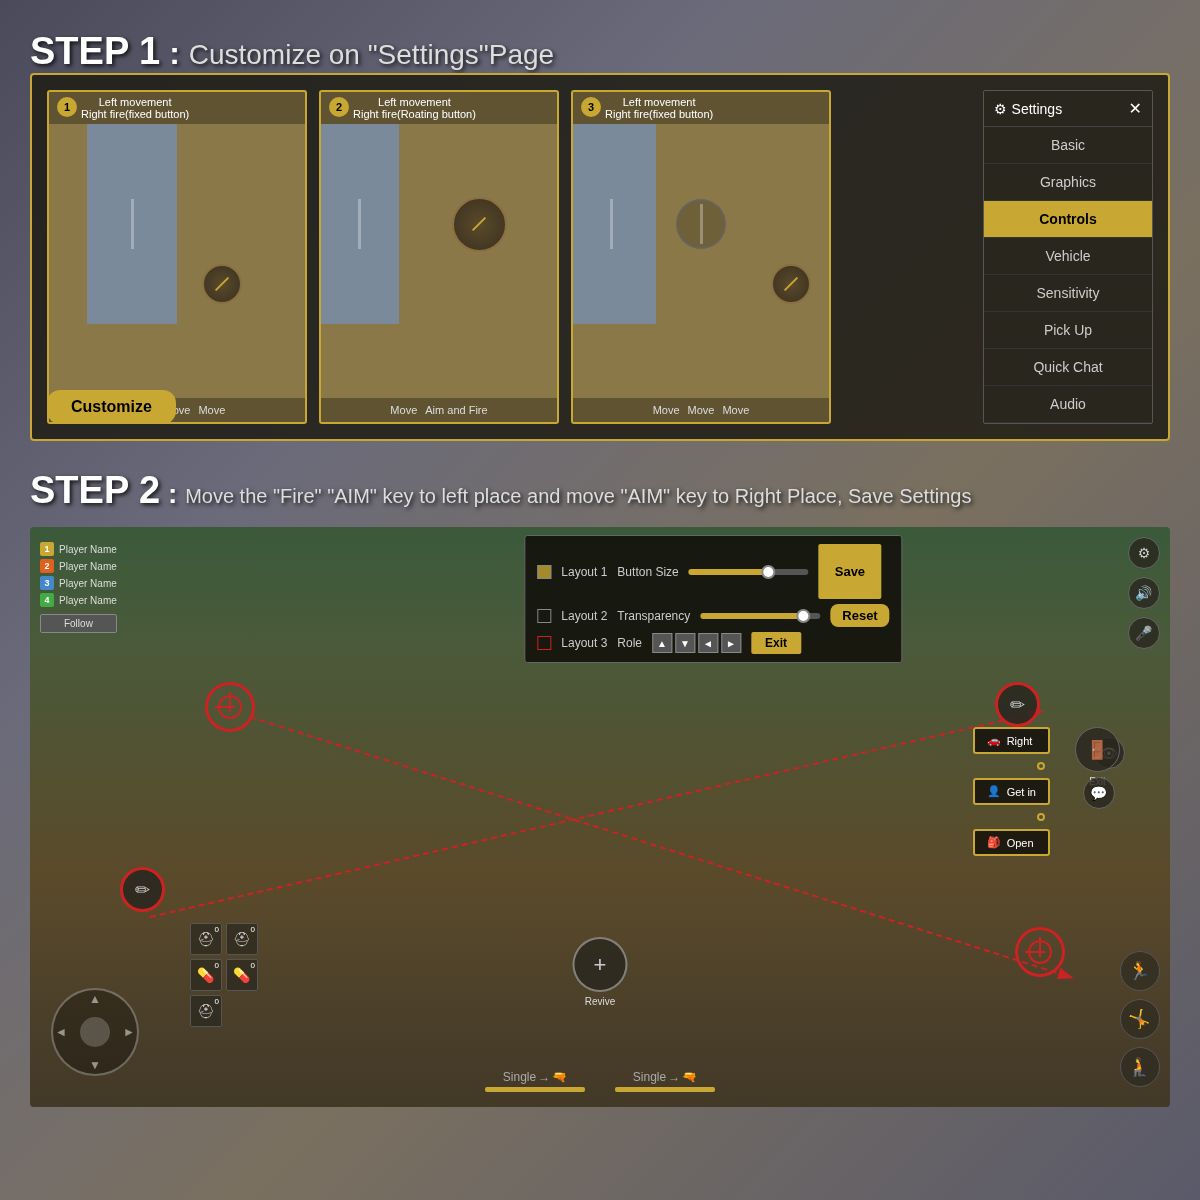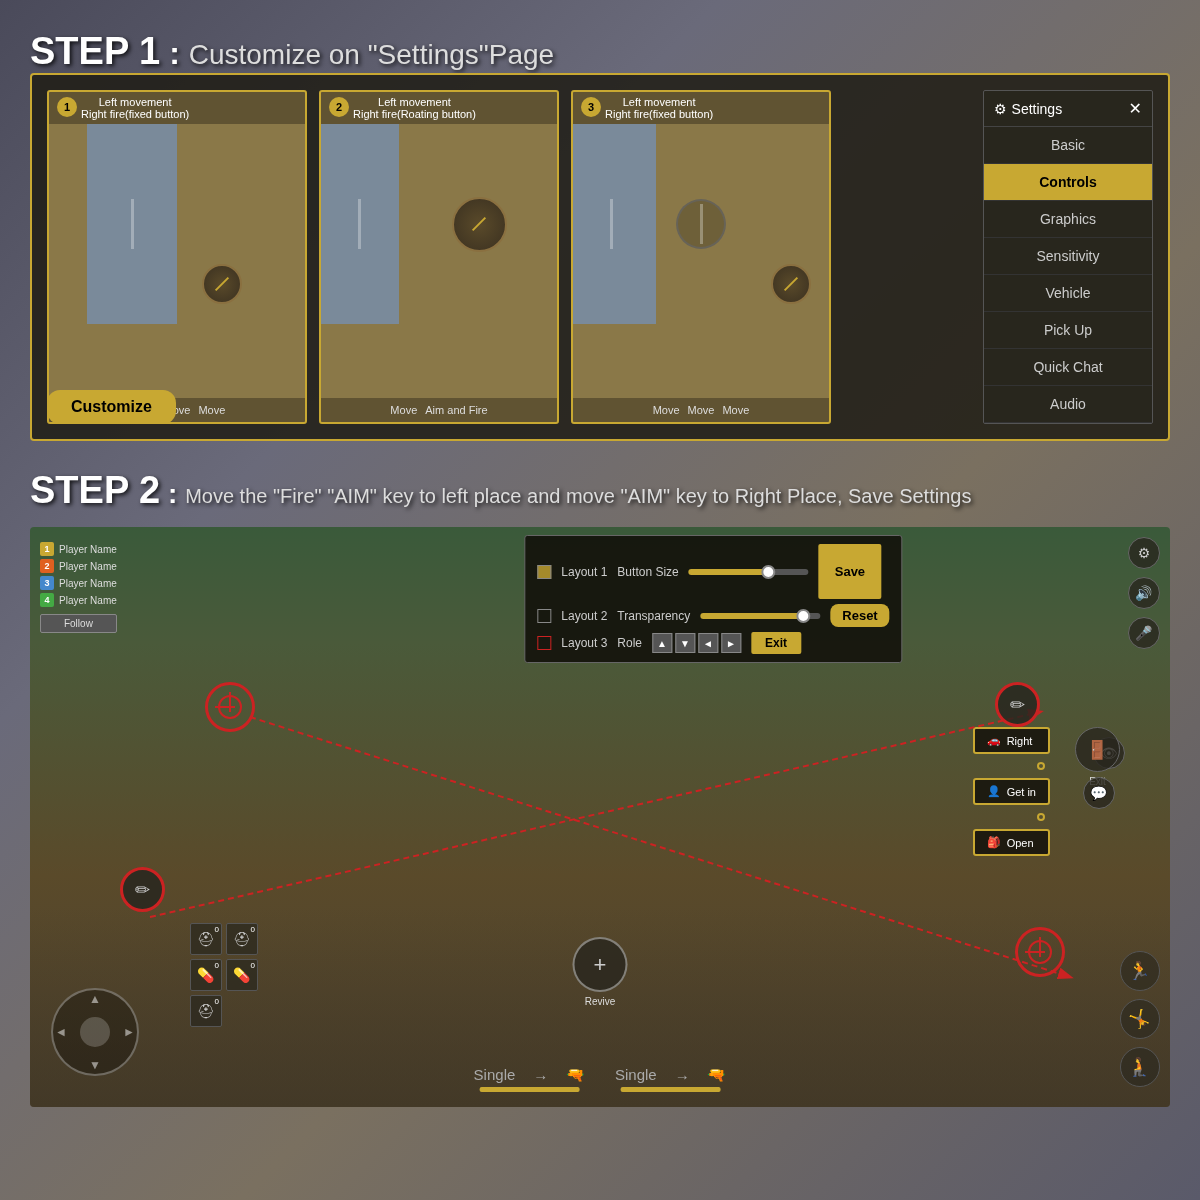--- a/index.html
+++ b/index.html
@@ -586,24 +586,24 @@
     }
 
     .weapon-slot {
       display: flex;
       flex-direction: column;
       align-items: center;
       gap: 3px;
     }
 
     .weapon-label {
-      font-size: 15px;
+      font-size: 12px;
       color: #aaa;
       display: flex;
-      gap: 18px;
+      gap: 2px;
     }
 
     .weapon-bar {
       width: 100px;
       height: 5px;
       background: #c8a832;
       border-radius: 2px;
     }
 
     
@@ -792,24 +792,24 @@
 
     <div class="settings-panel">
       <div class="settings-header">
         <div class="settings-title">
           <span>⚙</span>
           <span>Settings</span>
         </div>
         <span class="settings-close">✕</span>
       </div>
       <div class="settings-menu-item">Basic</div>
+      <div class="settings-menu-item">Graphics</div>
       <div class="settings-menu-item active">Controls</div>
-      <div class="settings-menu-item">Graphics</div>
+      <div class="settings-menu-item">Vehicle</div>
       <div class="settings-menu-item">Sensitivity</div>
-      <div class="settings-menu-item">Vehicle</div>
       <div class="settings-menu-item">Pick Up</div>
       <div class="settings-menu-item">Quick Chat</div>
       <div class="settings-menu-item">Audio</div>
     </div>
 
     <button class="customize-btn">Customize</button>
   </div>
 
   <div class="step2-header">
     <span style="font-size:38px;font-weight:900;">STEP 2</span>

